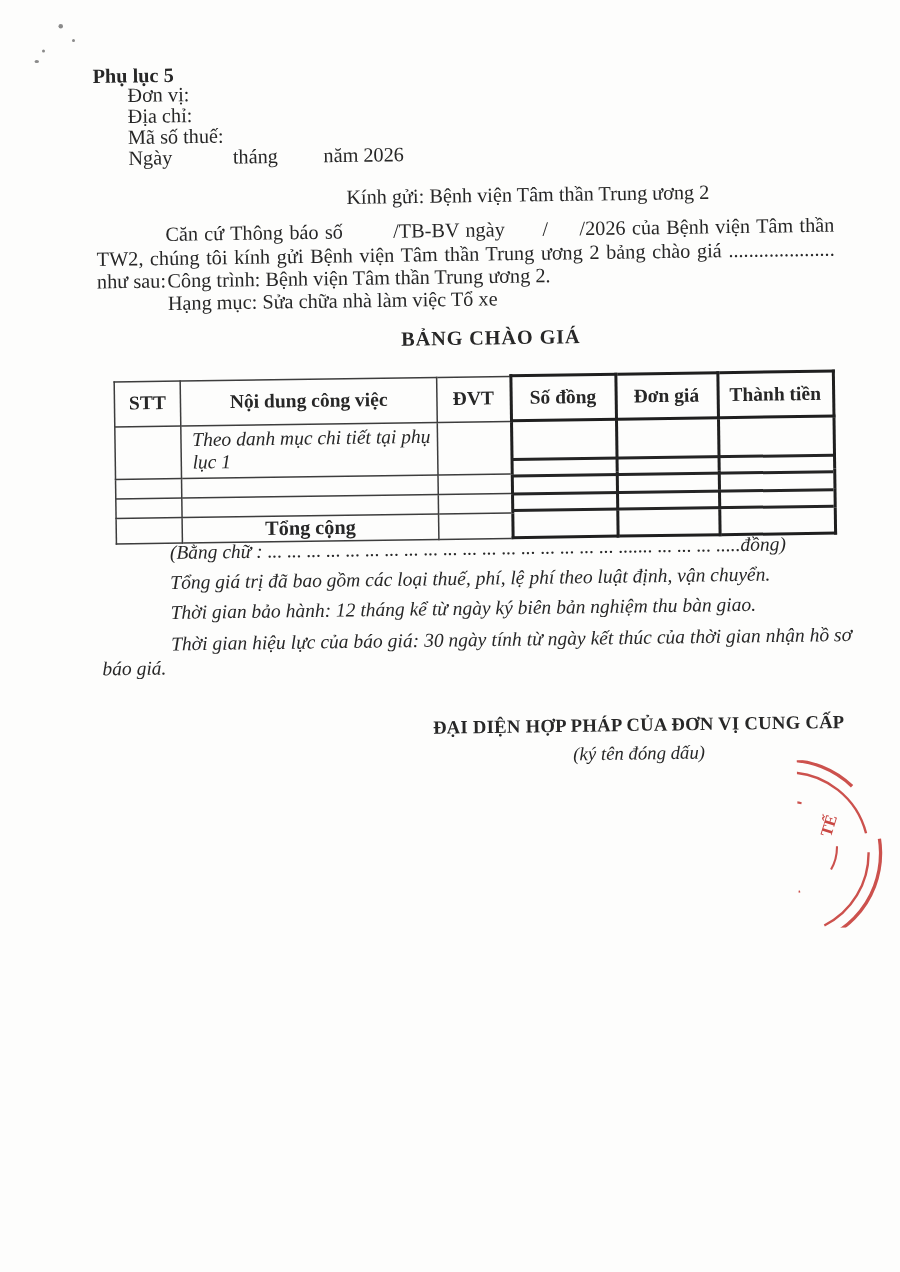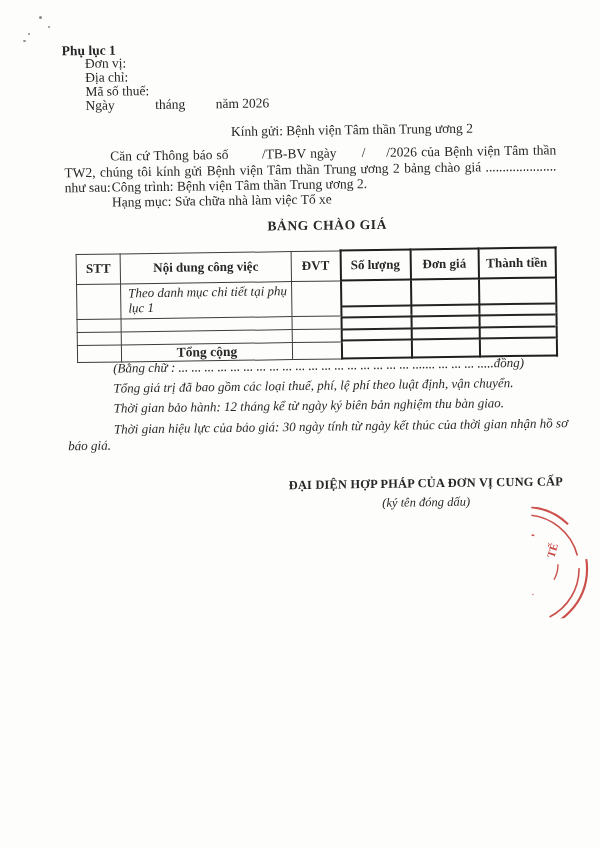--- a/index.html
+++ b/index.html
@@ -60,21 +60,21 @@
 
 <div class="page">
 
   <div class="noise" style="left:39px;top:16px;width:3px;height:3px;"></div>
   <div class="noise" style="left:48px;top:26px;width:2px;height:2px;"></div>
   <div class="noise" style="left:28px;top:33px;width:2px;height:2px;"></div>
   <div class="noise" style="left:23px;top:40px;width:3px;height:2px;"></div>
 
   <div class="sheet">
 
-    <div class="abs appendix">Phụ lục 1</div>
+    <div class="abs appendix">Phụ lục 5</div>
 
     <div class="abs meta">
       <div>Đơn vị:</div>
       <div>Địa chỉ:</div>
       <div>Mã số thuế:</div>
       <div class="pre">Ngày            tháng         năm 2026</div>
     </div>
 
     <div class="abs salutation">Kính gửi: Bệnh viện Tâm thần Trung ương 2</div>
 
@@ -92,21 +92,21 @@
           <col style="width:49px">
         <col style="width:70px">
           <col style="width:68px">
           <col style="width:77px">
       </colgroup>
       <tbody>
           <tr>
         <th>STT</th>
         <th>Nội dung công việc</th>
         <th>ĐVT</th>
-        <th class="rc">Số lượng</th>
+        <th class="rc">Số đồng</th>
         <th class="rc">Đơn giá</th>
         <th class="rc">Thành tiền</th>
       </tr>
       <tr class="rowtall">
         <td class="cstt"></td>
         <td class="notecell">Theo danh mục chi tiết tại phụ lục 1</td>
         <td></td>
         <td class="rc"></td>
         <td class="rc"></td>
         <td class="rc"></td>

